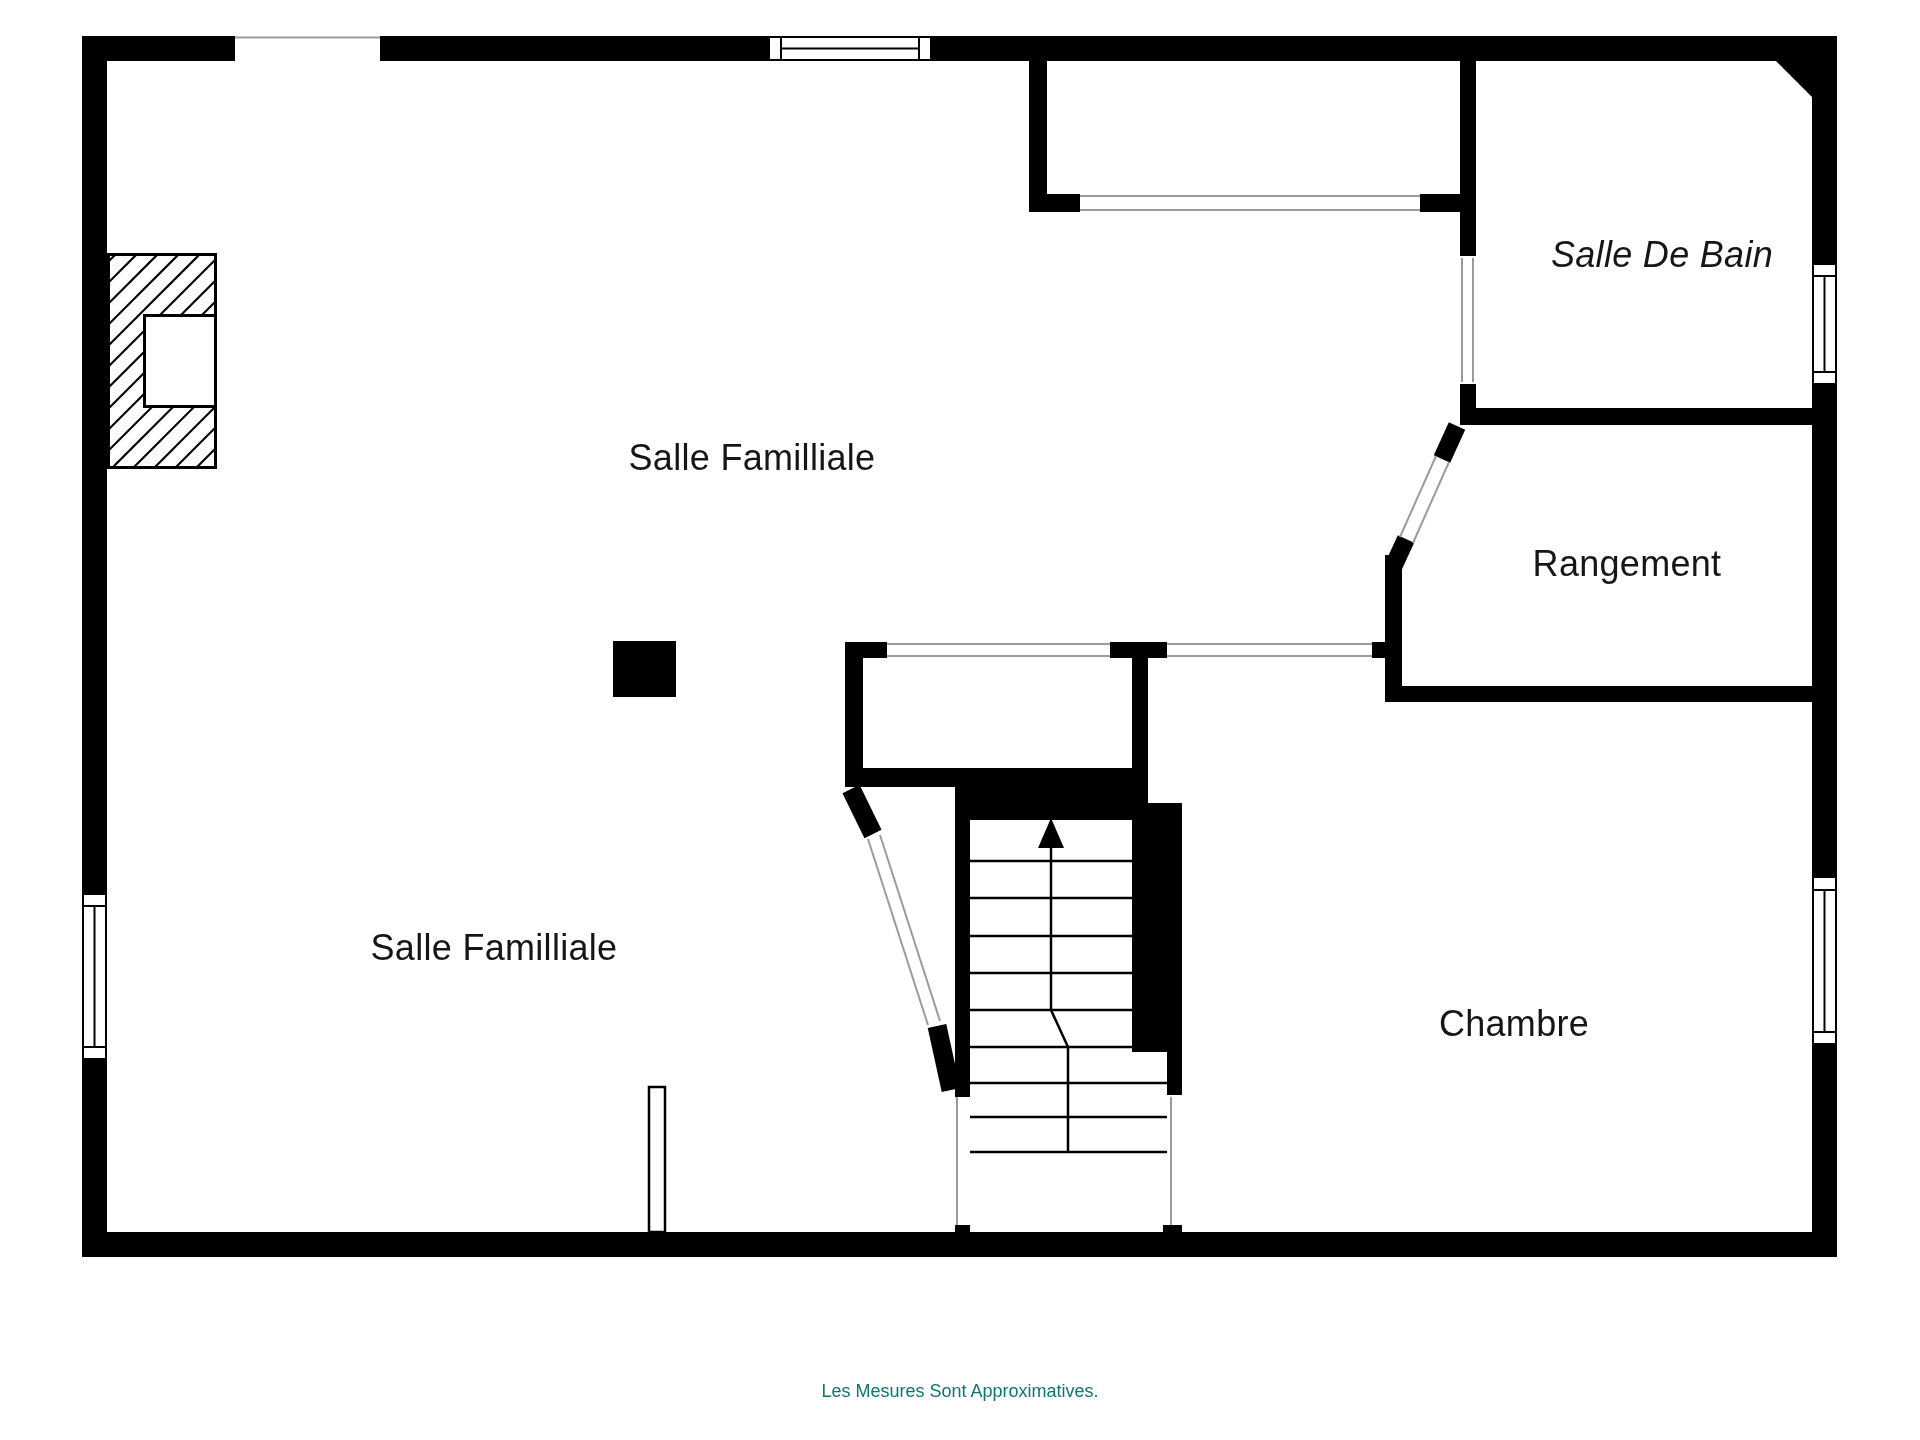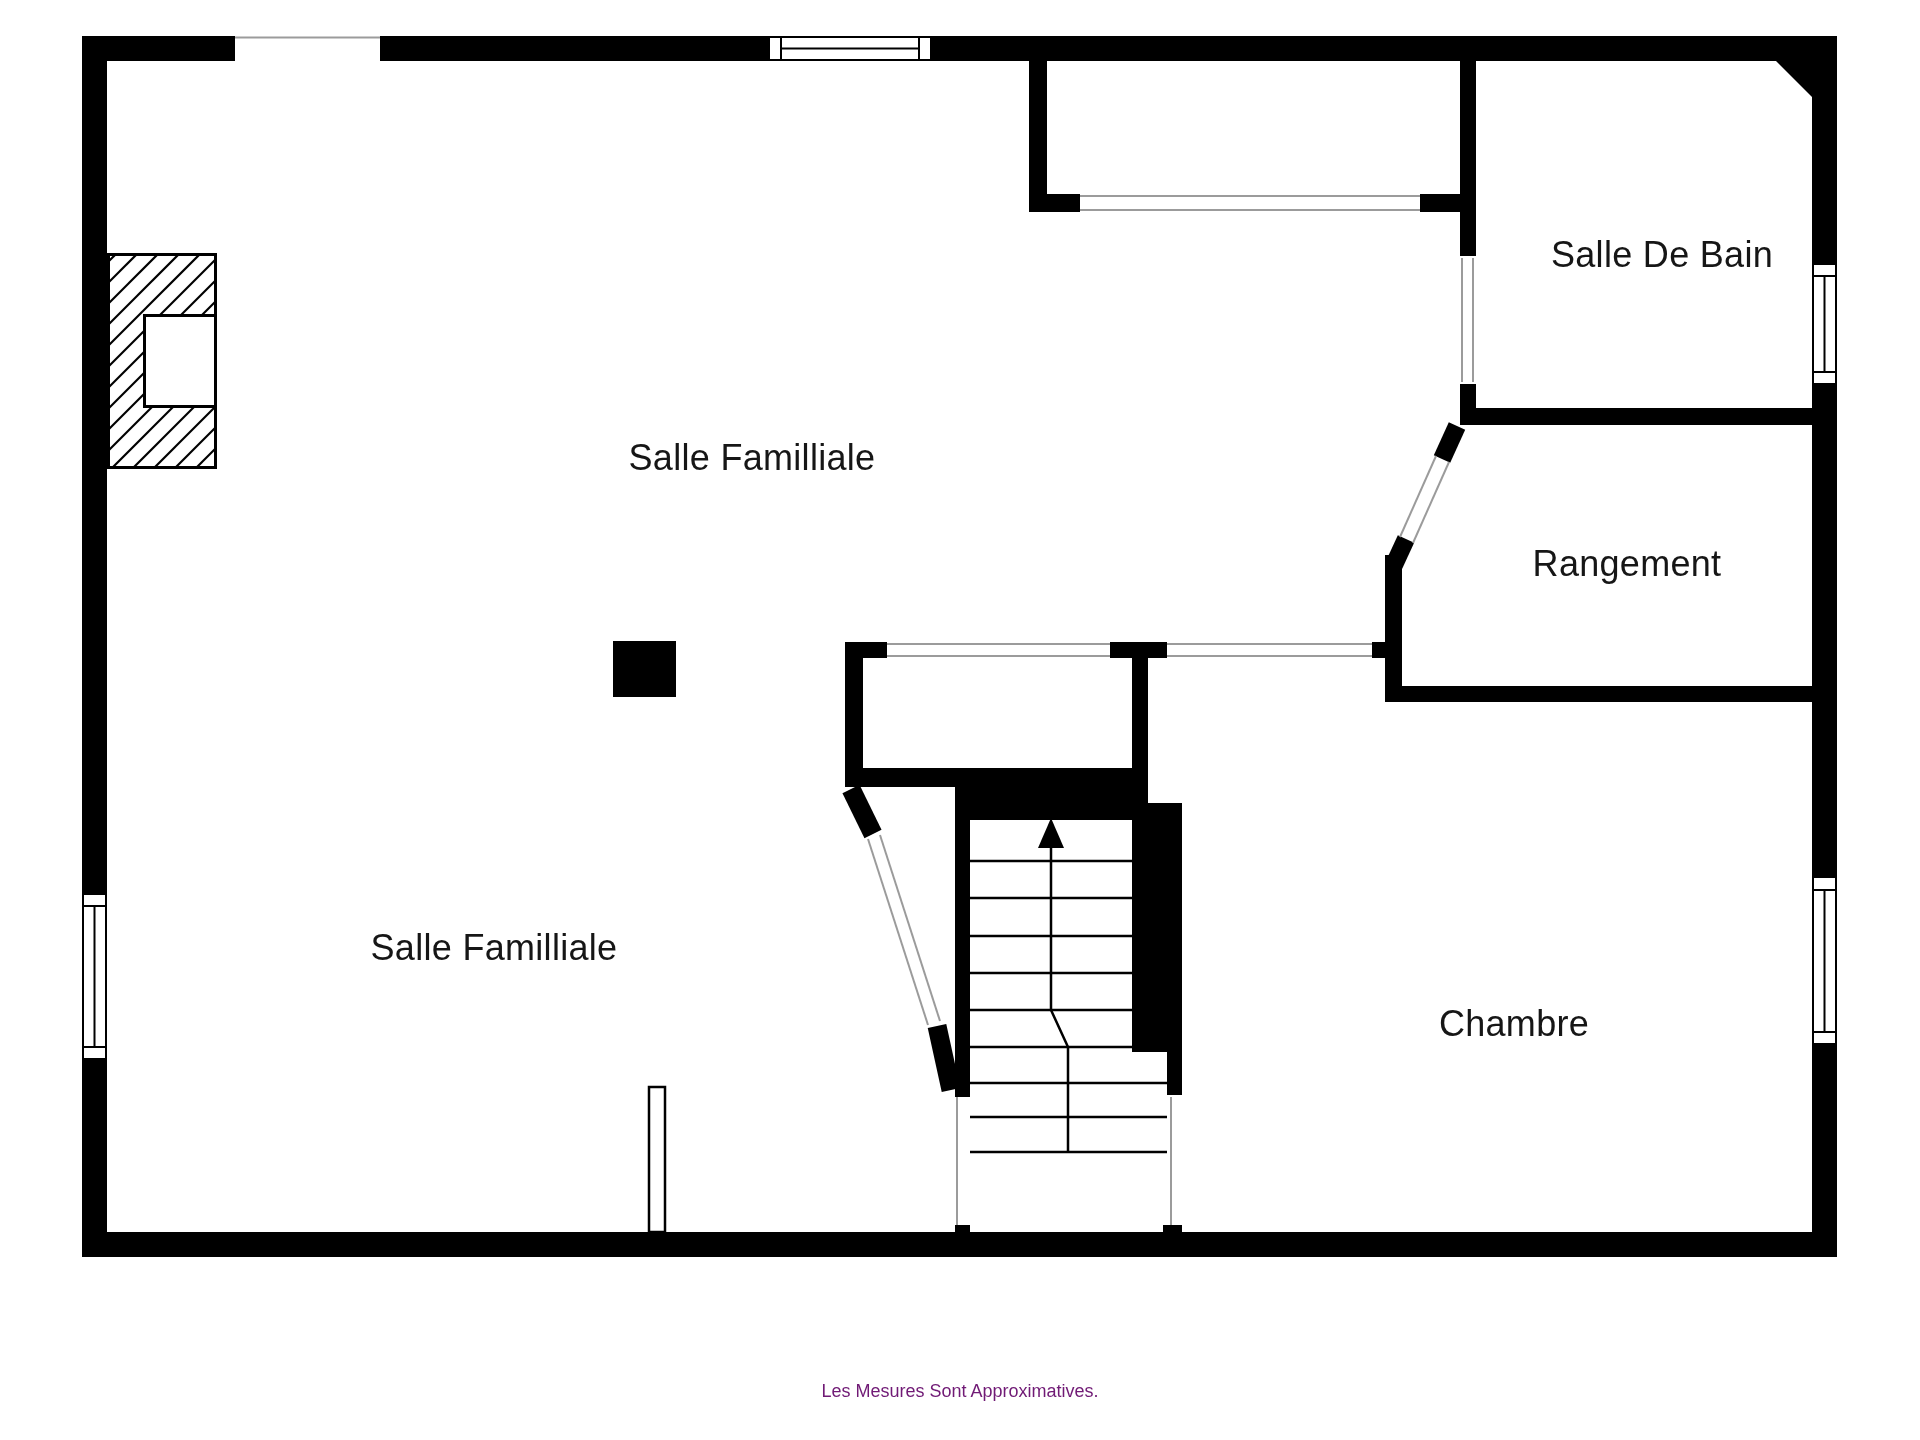--- a/index.html
+++ b/index.html
@@ -3,21 +3,21 @@
 <meta charset="utf-8">
 <style>
   html,body{margin:0;padding:0;background:#ffffff;}
   .page{position:relative;width:1920px;height:1440px;background:#ffffff;overflow:hidden;
         font-family:"Liberation Sans",sans-serif;}
   .plan-svg{position:absolute;left:0;top:0;}
   .label{position:absolute;transform:translate(-50%,-50%);
          font:400 36px/1.15 "Liberation Sans",sans-serif;color:#161616;
          letter-spacing:.3px;white-space:nowrap;}
   .footer-note{position:absolute;left:960px;top:1391px;transform:translate(-50%,-50%);
-         font:400 18px/1 "Liberation Sans",sans-serif;color:#701a75;white-space:nowrap;}
+         font:400 18px/1 "Liberation Sans",sans-serif;color:#0f766e;white-space:nowrap;}
   .logo{position:absolute;left:52px;top:1294px;width:235px;height:120px;}
 </style>
 </head>
 <body>
 
 <div class="page">
 
   <svg class="plan-svg" width="1920" height="1440" viewBox="0 0 1920 1440">
 
     <defs>
@@ -147,21 +147,21 @@
 
     <g>
       <line x1="851" y1="789" x2="873" y2="834" stroke="#000000" stroke-width="19"></line>
       <line x1="937" y1="1026" x2="951" y2="1090" stroke="#000000" stroke-width="19"></line>
       <line x1="880" y1="835" x2="940" y2="1021" stroke="#9b9b9b" stroke-width="2"></line>
       <line x1="868" y1="839" x2="928" y2="1025" stroke="#9b9b9b" stroke-width="2"></line>
     </g>
   </svg>
 
   <div class="label" style="left:752px;top:458px;">Salle Familliale</div>
-  <div class="label" style="left:1662px;top:255px;">Salle De Bain</div>
+  <div class="label" style="left:1662px;top:255px;font-style:italic;">Salle De Bain</div>
   <div class="label" style="left:1627px;top:564px;">Rangement</div>
   <div class="label" style="left:494px;top:948px;">Salle Familliale</div>
   <div class="label" style="left:1514px;top:976px;margin-top:48px;">Chambre</div>
 
 
   <div class="footer-note">Les Mesures Sont Approximatives.</div>
 
 </div>
 
 </body></html>

